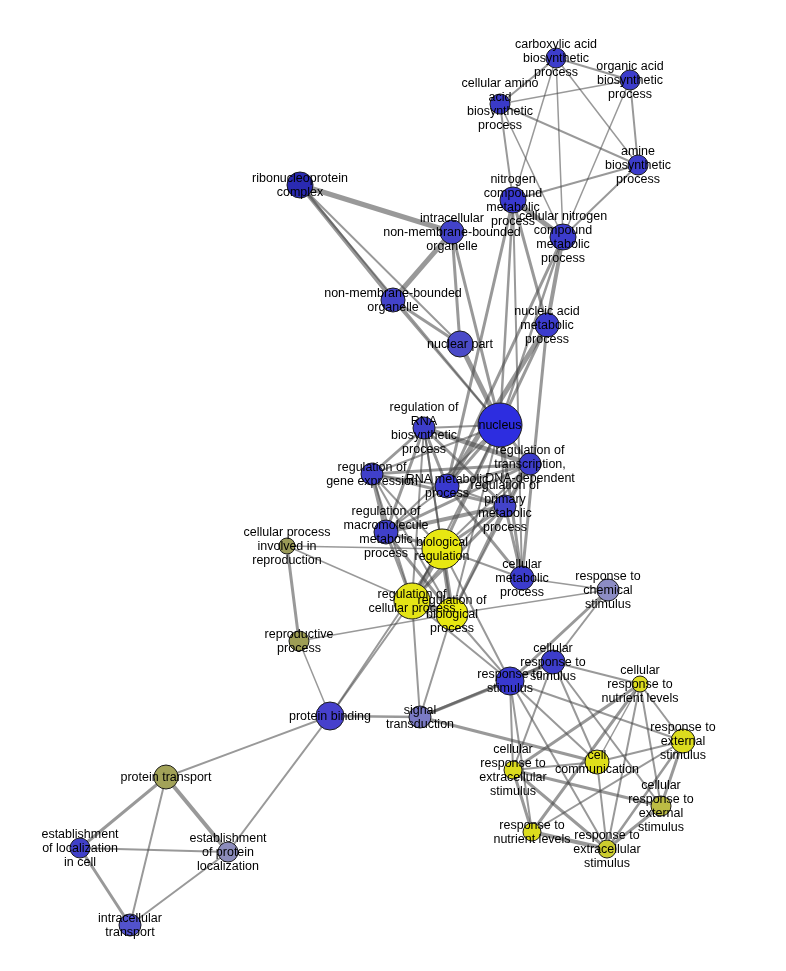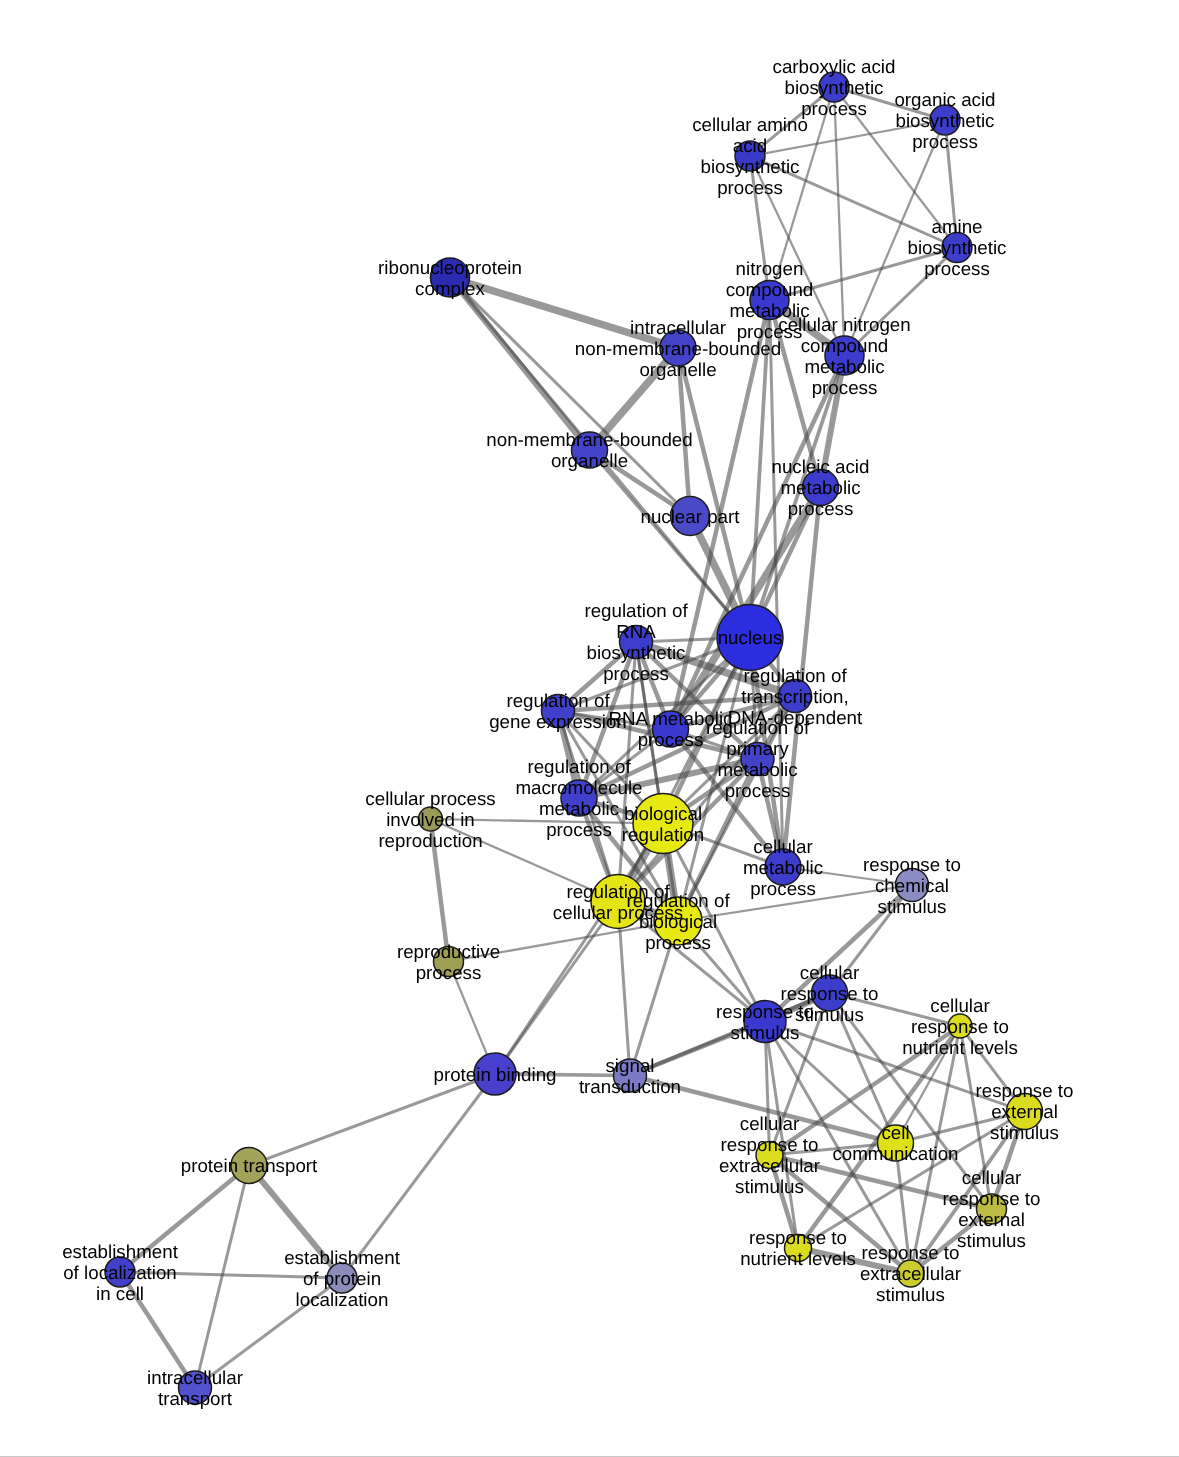--- a/index.html
+++ b/index.html
@@ -1,20 +1,20 @@
 <!DOCTYPE html>
 <html><head>
 <meta charset="utf-8">
 <style>
   html, body { margin: 0; padding: 0; background: #ffffff; }
   .stage {
     width: 786px;
     height: 971px;
     position: relative;
-    background: #000000;
+    background: #5eead4;
     overflow: hidden;
   }
   svg { display: block; }
   .edge { stroke-linecap: round; }
   .node { stroke-width: 1; }
   .node-label {
     font-family: "Liberation Sans", sans-serif;
     font-size: 12.5px;
     fill: #000000;
     text-anchor: middle;

